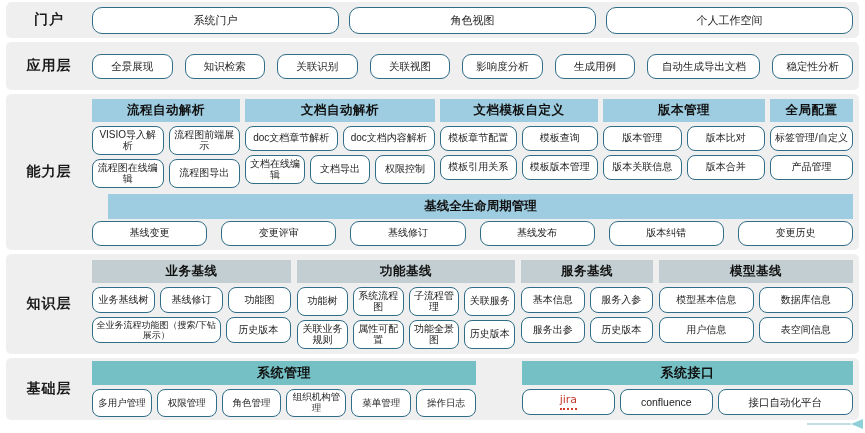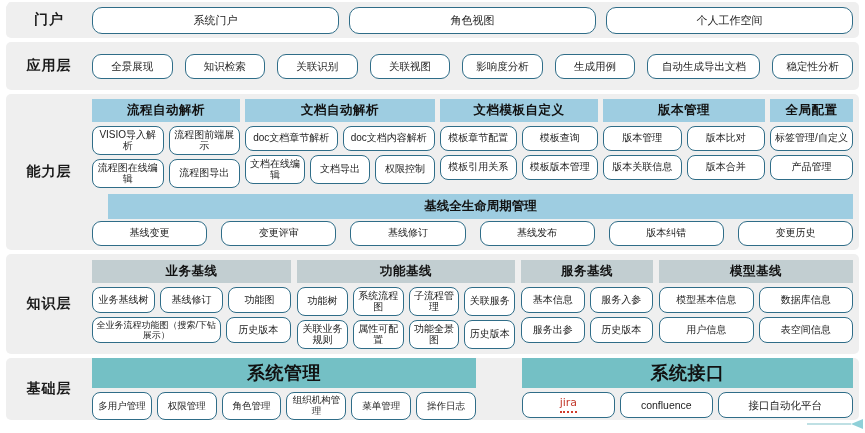--- a/index.html
+++ b/index.html
@@ -127,21 +127,21 @@
   .kn-g3 { flex: 0 0 132px; }
   .kn-g4 { flex: 1 1 auto; }
   .kn-group .grp-line .pill { min-height: 26px; }
 
   
   .base-top { display: flex; gap: 46px; align-items: stretch; }
   .base-group { display: flex; flex-direction: column; }
   .base-head {
     background: #74c0c5;
     color: #111;
-    font-size: 18px;
+    font-size: 13px;
     font-weight: bold;
     text-align: center;
     padding: 3px 2px;
     min-height: 22px;
     display: flex; align-items: center; justify-content: center;
     letter-spacing: .5px;
   }
   .base-g1 { flex: 0 0 384px; }
   .base-g2 { flex: 1 1 auto; }
   .base-g1 .grp-line .pill { font-size: 9.5px; }

